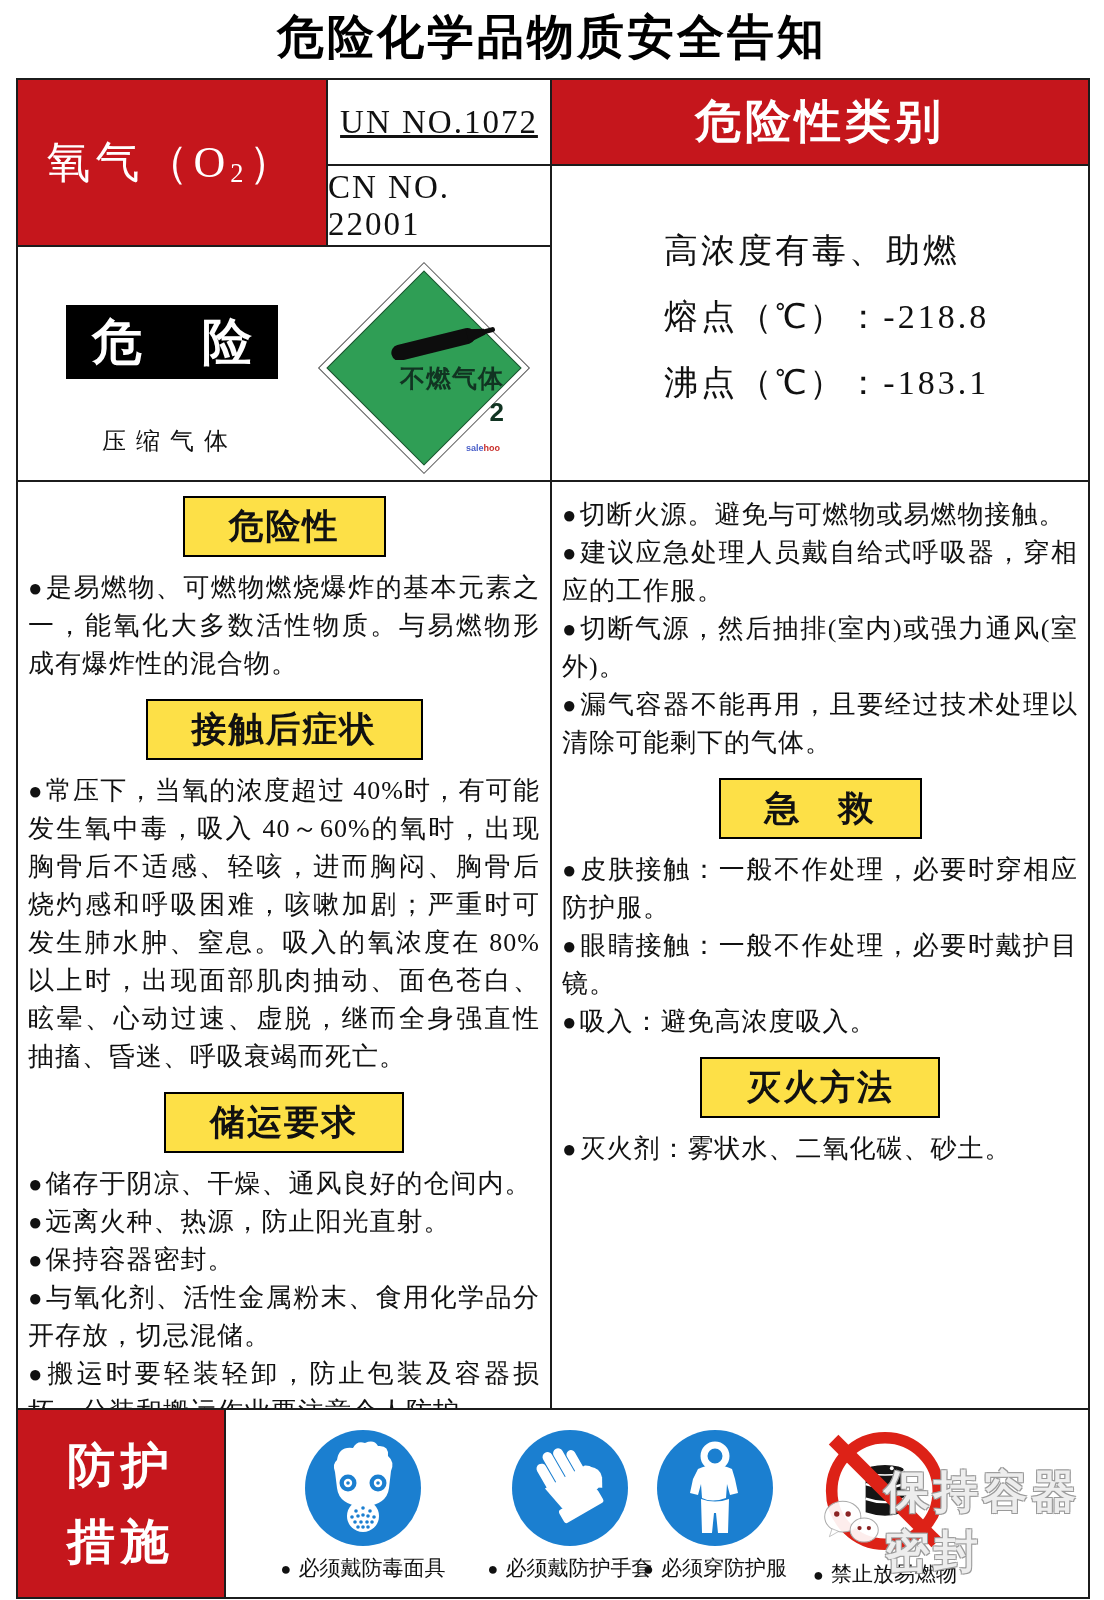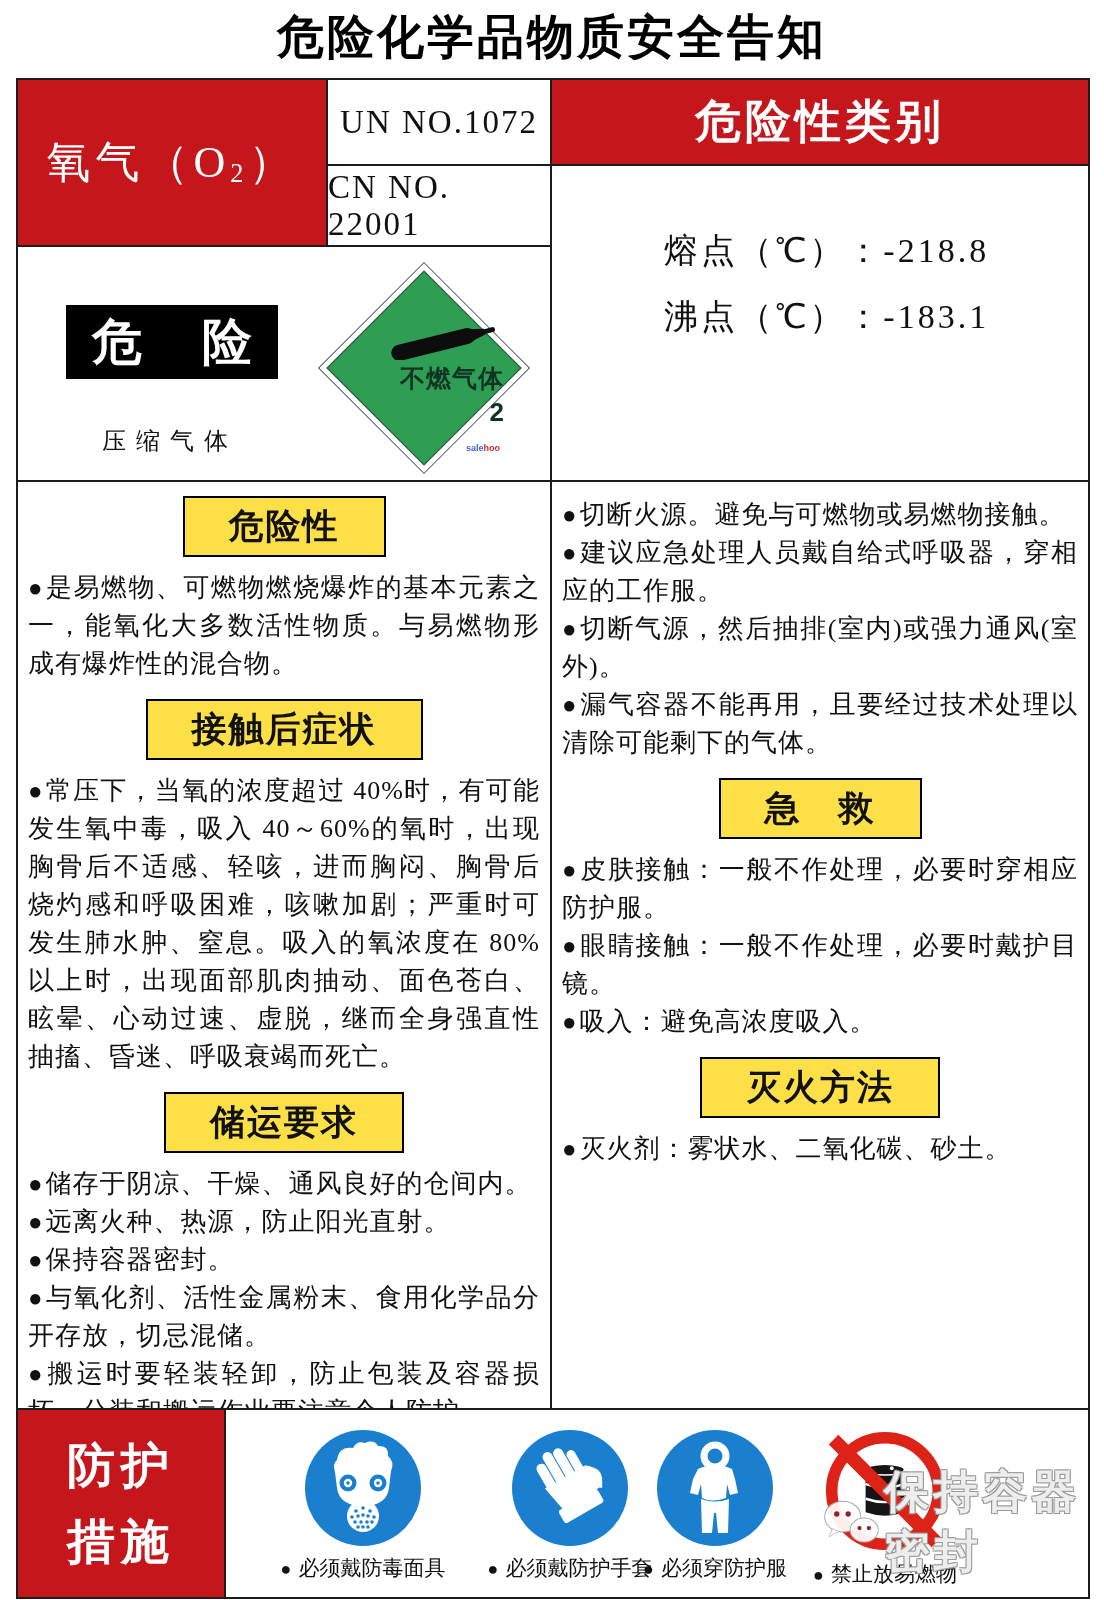--- a/index.html
+++ b/index.html
@@ -24,21 +24,21 @@
   .red { background:#c5161c; color:#fff; }
   .b-r { border-right:2px solid #1c1c1c; }
   .b-b { border-bottom:2px solid #1c1c1c; }
 
   
   .name-cell { left:0; top:0; width:310px; height:167px;
     display:flex; align-items:center; justify-content:center; }
   .name-text { font-family:"Liberation Serif", serif; font-size:44px; letter-spacing:5px; }
   .name-text .sub { font-size:0.6em; vertical-align:-0.18em; }
 
-  .un-cell { left:310px; top:0;   width:224px; height:86px; }
+  .un-cell { left:310px; top:0;   width:224px; height:86px;text-decoration:underline; }
   .cn-cell { left:310px; top:86px; width:224px; height:81px; }
   .code-text { width:100%; height:100%; display:flex; align-items:center; justify-content:center;
     font-family:"Liberation Serif", serif; font-size:33px; letter-spacing:2px; }
 
   .class-header { left:534px; top:0; width:536px; height:86px;
     display:flex; align-items:center; justify-content:center;
     font-size:46px; font-weight:bold; letter-spacing:4px; }
 
   
   .hazard-info { left:534px; top:86px; width:536px; height:316px;
@@ -106,20 +106,21 @@
     <div class="cell b-r b-b un-cell">
       <div class="code-text">UN NO.1072</div>
     </div>
     <div class="cell b-r b-b cn-cell">
       <div class="code-text">CN NO. 22001</div>
     </div>
 
     <div class="cell red b-b class-header">危险性类别</div>
 
     <div class="cell b-b hazard-info">
+      <p>高浓度有毒、助燃</p>
       <p>熔点（℃）：-218.8</p>
       <p>沸点（℃）：-183.1</p>
     </div>
 
     <div class="cell b-r b-b danger-cell">
       <div class="danger-box">
         <span>危</span>
         <span>险</span>
       </div>
       <div class="subtitle">压缩气体</div>

